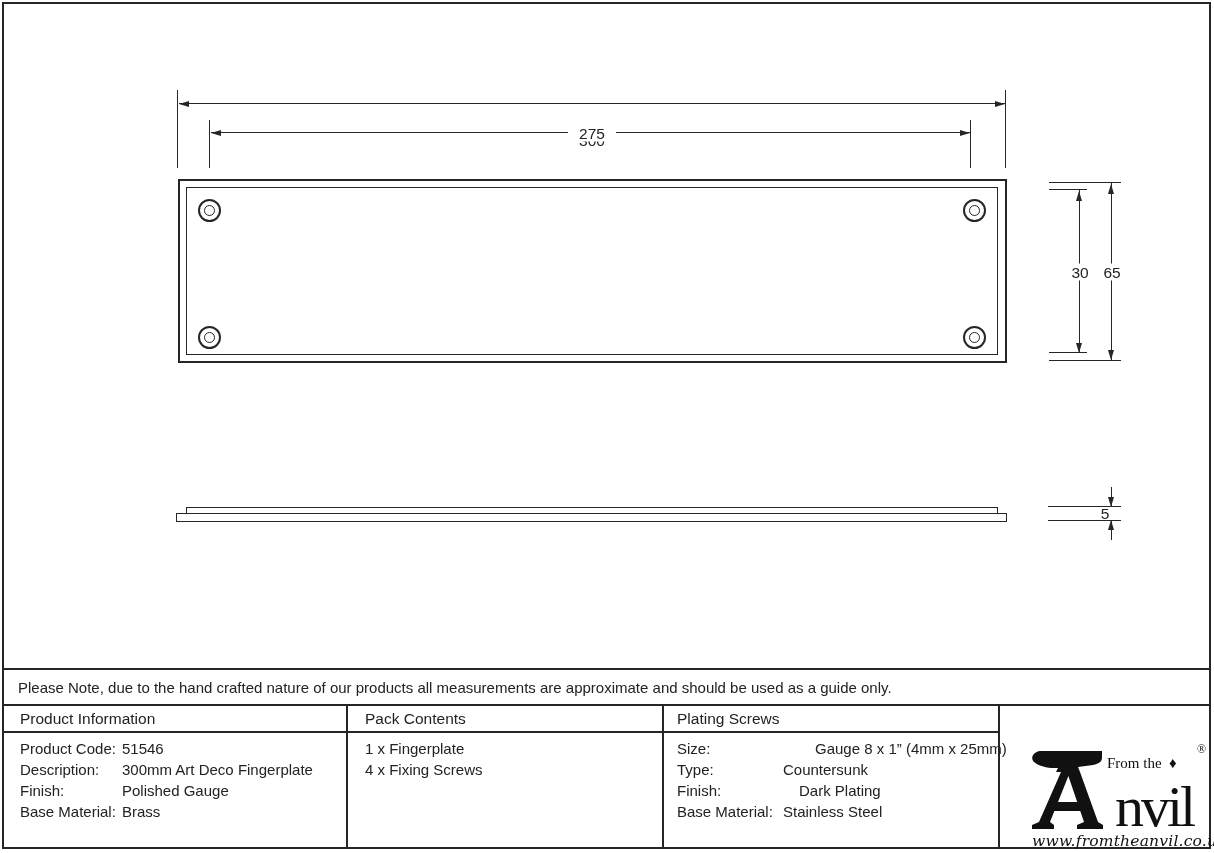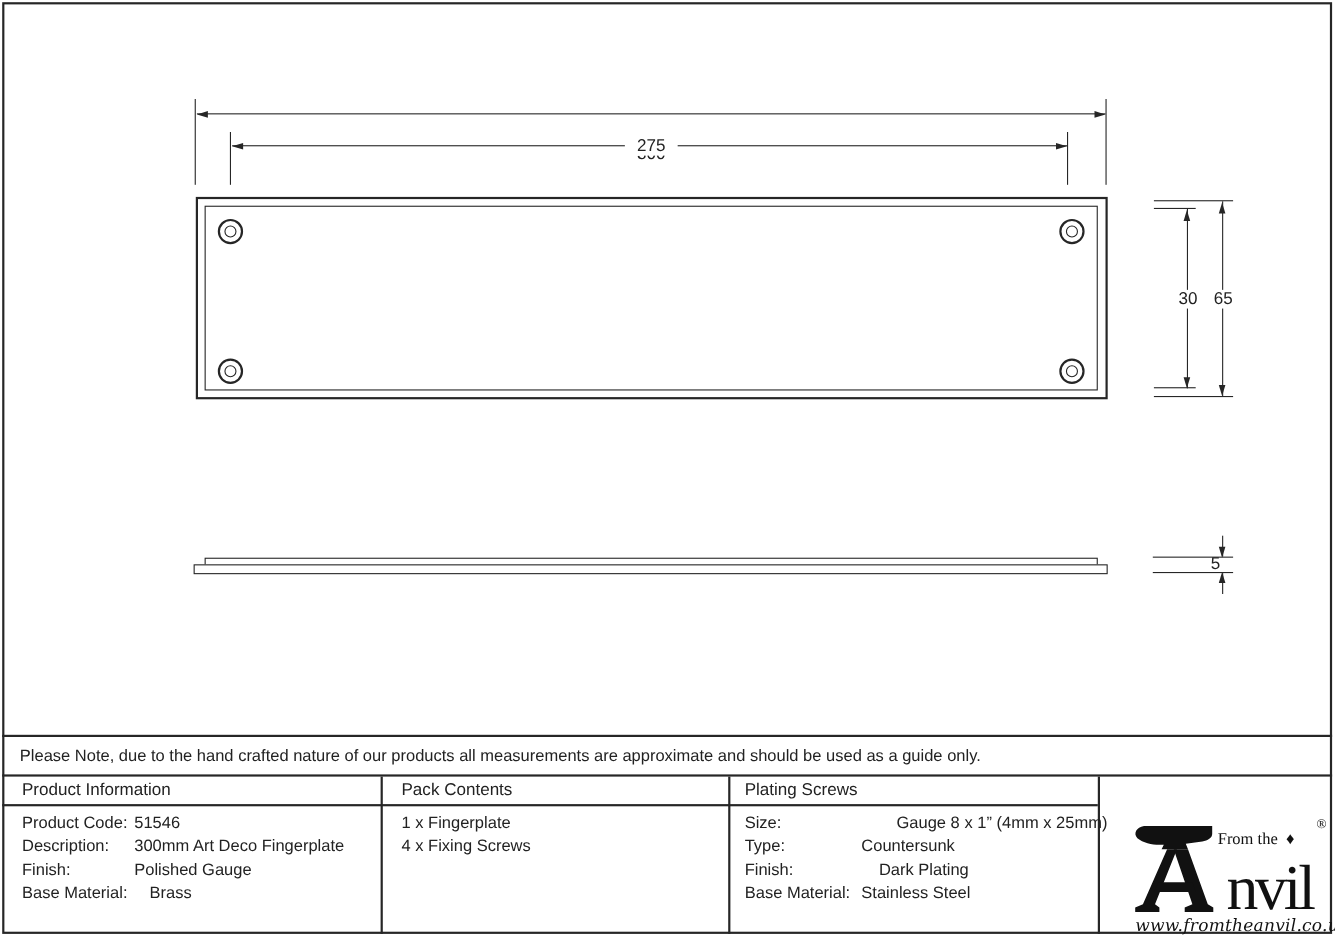--- a/index.html
+++ b/index.html
@@ -136,21 +136,21 @@
   <div class="cell-hdr" style="left:365px;">Pack Contents</div>
   <div class="cell-hdr" style="left:677px;">Plating Screws</div>
 
   <div class="cell-text" style="left:20px;top:740px;">Product Code:</div>
   <div class="cell-text" style="left:122px;top:740px;">51546</div>
   <div class="cell-text" style="left:20px;top:761px;">Description:</div>
   <div class="cell-text" style="left:122px;top:761px;">300mm Art Deco Fingerplate</div>
   <div class="cell-text" style="left:20px;top:782px;">Finish:</div>
   <div class="cell-text" style="left:122px;top:782px;">Polished Gauge</div>
   <div class="cell-text" style="left:20px;top:803px;">Base Material:</div>
-  <div class="cell-text" style="left:136px;top:803px;">Brass</div>
+  <div class="cell-text" style="left:122px;top:803px;">Brass</div>
 
   <div class="cell-text" style="left:365px;top:740px;">1 x Fingerplate</div>
   <div class="cell-text" style="left:365px;top:761px;">4 x Fixing Screws</div>
 
   <div class="cell-text" style="left:677px;top:740px;">Size:</div>
   <div class="cell-text" style="left:783px;top:740px;margin-left:32px;">Gauge 8 x 1” (4mm x 25mm)</div>
   <div class="cell-text" style="left:677px;top:761px;">Type:</div>
   <div class="cell-text" style="left:783px;top:761px;">Countersunk</div>
   <div class="cell-text" style="left:677px;top:782px;">Finish:</div>
   <div class="cell-text" style="left:783px;top:782px;margin-left:16px;">Dark Plating</div>

